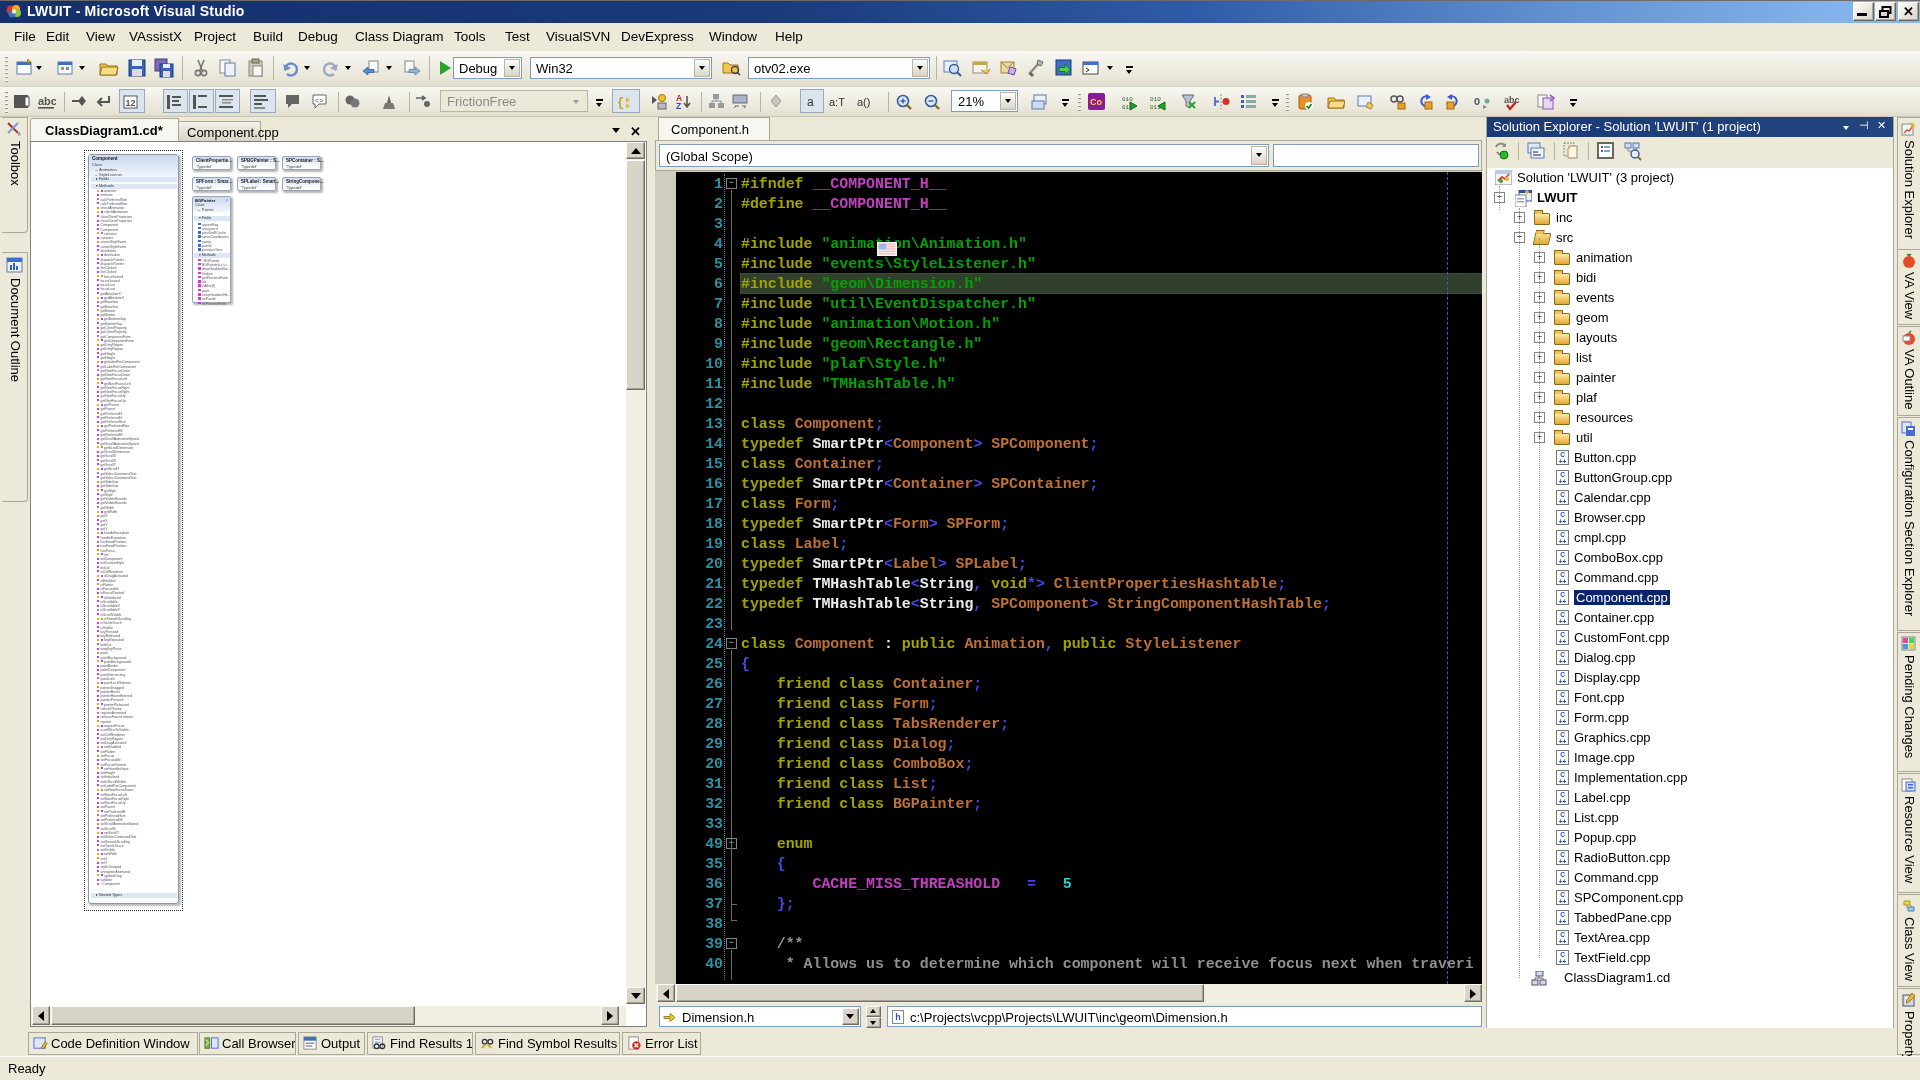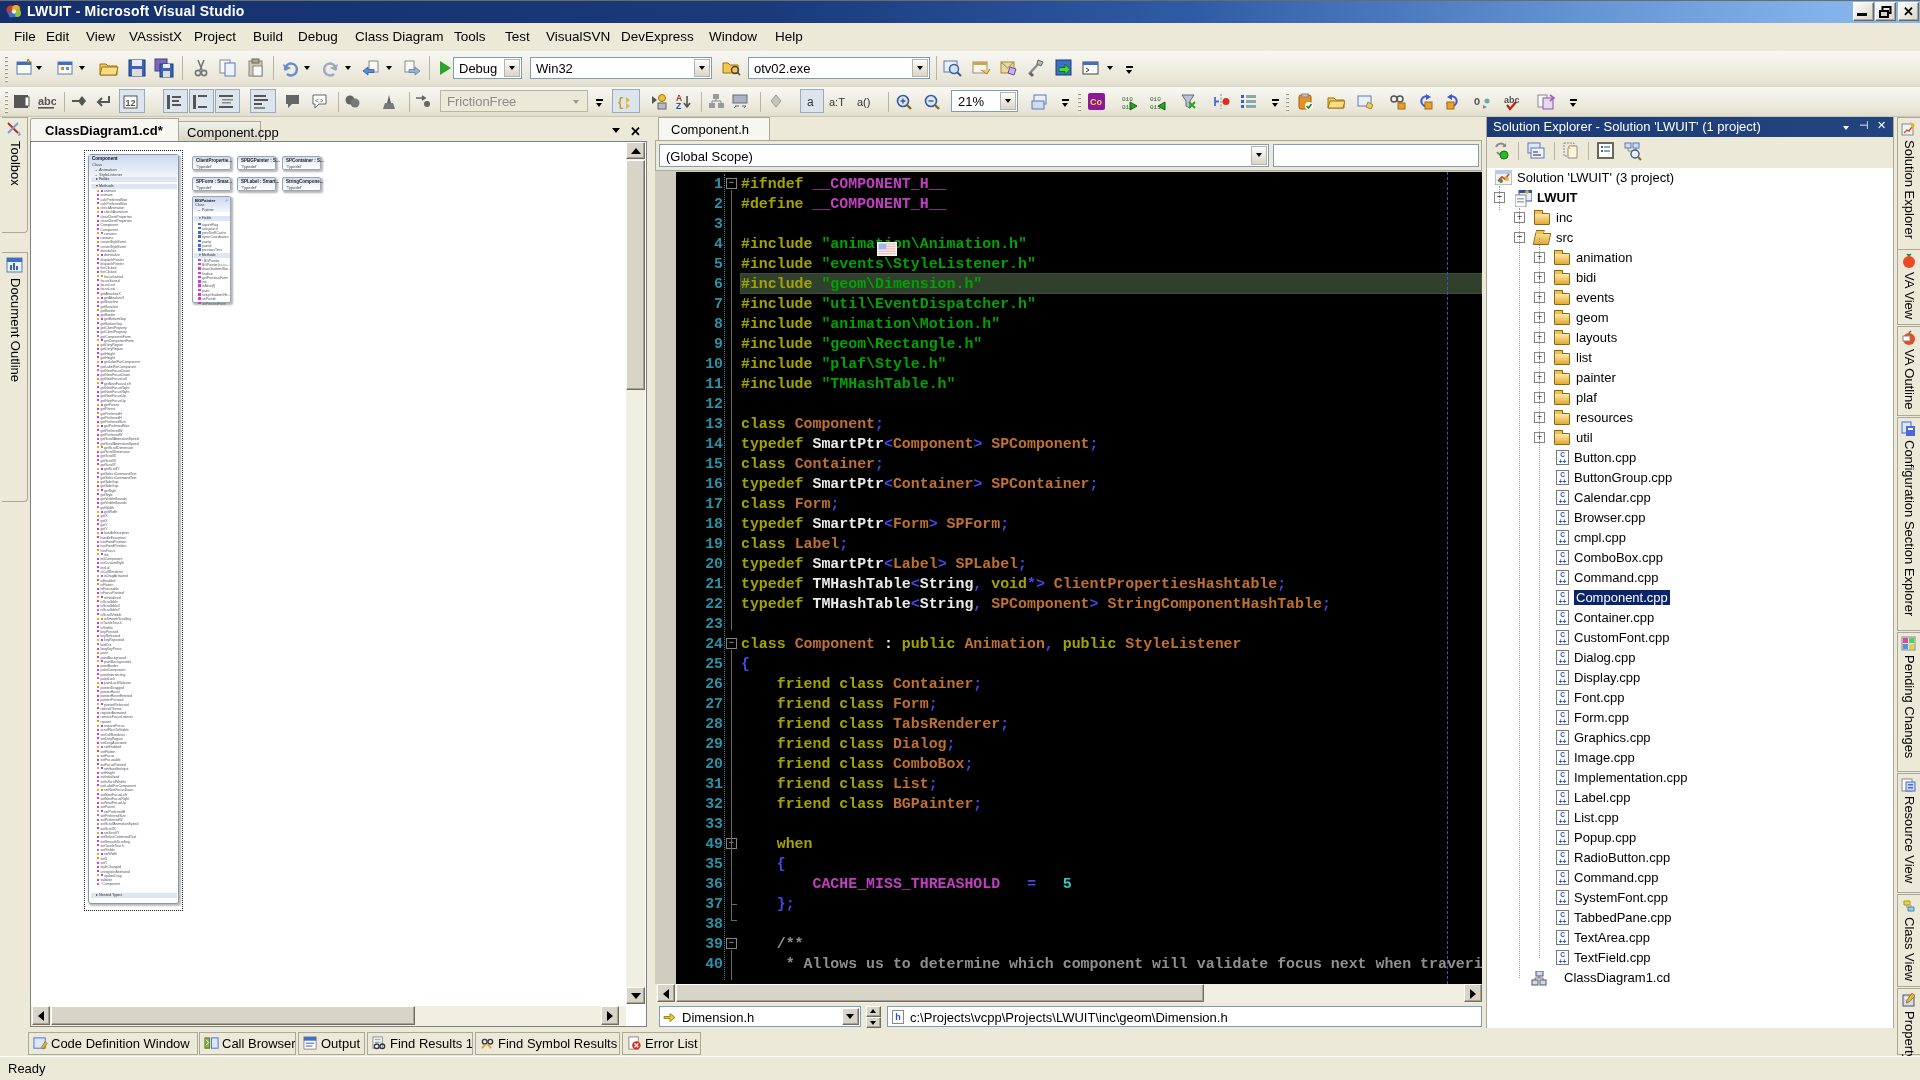--- a/index.html
+++ b/index.html
@@ -772,33 +772,33 @@
 <div class="cl" style="left:86px;top:562px"><span class="k">    friend class </span><span class="t">Dialog</span><span class="p">;</span></div>
 <div class="ln" style="left:21px;top:582px">20</div>
 <div class="cl" style="left:86px;top:582px"><span class="k">    friend class </span><span class="t">ComboBox</span><span class="p">;</span></div>
 <div class="ln" style="left:21px;top:602px">31</div>
 <div class="cl" style="left:86px;top:602px"><span class="k">    friend class </span><span class="t">List</span><span class="p">;</span></div>
 <div class="ln" style="left:21px;top:622px">32</div>
 <div class="cl" style="left:86px;top:622px"><span class="k">    friend class </span><span class="t">BGPainter</span><span class="p">;</span></div>
 <div class="ln" style="left:21px;top:642px">33</div>
 <div class="cl" style="left:86px;top:642px"></div>
 <div class="ln" style="left:21px;top:662px">49</div>
-<div class="cl" style="left:86px;top:662px"><span class="k">    when</span></div>
+<div class="cl" style="left:86px;top:662px"><span class="k">    enum</span></div>
 <div class="ln" style="left:21px;top:682px">35</div>
 <div class="cl" style="left:86px;top:682px"><span class="p">    {</span></div>
 <div class="ln" style="left:21px;top:702px">36</div>
 <div class="cl" style="left:86px;top:702px"><span class="m">        CACHE_MISS_THREASHOLD</span><span class="p">   =   </span><span class="n">5</span></div>
 <div class="ln" style="left:21px;top:722px">37</div>
 <div class="cl" style="left:86px;top:722px"><span class="p">    };</span></div>
 <div class="ln" style="left:21px;top:742px">38</div>
 <div class="cl" style="left:86px;top:742px"></div>
 <div class="ln" style="left:21px;top:762px">39</div>
 <div class="cl" style="left:86px;top:762px"><span class="c">    /**</span></div>
 <div class="ln" style="left:21px;top:782px">40</div>
-<div class="cl" style="left:86px;top:782px"><span class="c">     * Allows us to determine which component will validate focus next when traveri</span></div>
+<div class="cl" style="left:86px;top:782px"><span class="c">     * Allows us to determine which component will receive focus next when traveri</span></div>
 <div class="fold" style="left:71px;top:6px">−</div>
 <div class="fold" style="left:71px;top:466px">−</div>
 <div class="fold" style="left:71px;top:666px">−</div>
 <div class="fold" style="left:71px;top:766px">−</div>
 <div class="abs" style="left:76px;top:18px;width:1px;height:440px;background:#6a6a6a"></div>
 <div class="abs" style="left:76px;top:478px;width:1px;height:270px;background:#6a6a6a"></div>
 <div class="abs" style="left:76px;top:748px;width:6px;height:1px;background:#6a6a6a"></div>
 <div class="abs" style="left:76px;top:732px;width:6px;height:1px;background:#6a6a6a"></div>
 <div class="abs" style="left:76px;top:778px;width:1px;height:30px;background:#6a6a6a"></div>
 <svg class="abs" style="left:222px;top:70px" width="20" height="14" viewBox="0 0 20 14">
@@ -970,21 +970,21 @@
 <div class="trow" style="left:87px;top:622px;">Label.cpp</div>
 <div class="cppic" style="left:69px;top:642px">C<br>++</div>
 <div class="trow" style="left:87px;top:642px;">List.cpp</div>
 <div class="cppic" style="left:69px;top:662px">C<br>++</div>
 <div class="trow" style="left:87px;top:662px;">Popup.cpp</div>
 <div class="cppic" style="left:69px;top:682px">C<br>++</div>
 <div class="trow" style="left:87px;top:682px;">RadioButton.cpp</div>
 <div class="cppic" style="left:69px;top:702px">C<br>++</div>
 <div class="trow" style="left:87px;top:702px;">Command.cpp</div>
 <div class="cppic" style="left:69px;top:722px">C<br>++</div>
-<div class="trow" style="left:87px;top:722px;">SystemFont.cpp</div>
+<div class="trow" style="left:87px;top:722px;">SPComponent.cpp</div>
 <div class="cppic" style="left:69px;top:742px">C<br>++</div>
 <div class="trow" style="left:87px;top:742px;">TabbedPane.cpp</div>
 <div class="cppic" style="left:69px;top:762px">C<br>++</div>
 <div class="trow" style="left:87px;top:762px;">TextArea.cpp</div>
 <div class="cppic" style="left:69px;top:782px">C<br>++</div>
 <div class="trow" style="left:87px;top:782px;">TextField.cpp</div>
 <svg class="abs" style="left:44px;top:803px" width="16" height="15" viewBox="0 0 16 15">
       <rect x="5" y="0" width="7" height="5" fill="#cddcf2" stroke="#556"></rect>
       <rect x="1" y="9" width="6" height="5" fill="#cddcf2" stroke="#556"></rect>
       <rect x="9" y="9" width="6" height="5" fill="#cddcf2" stroke="#556"></rect>

